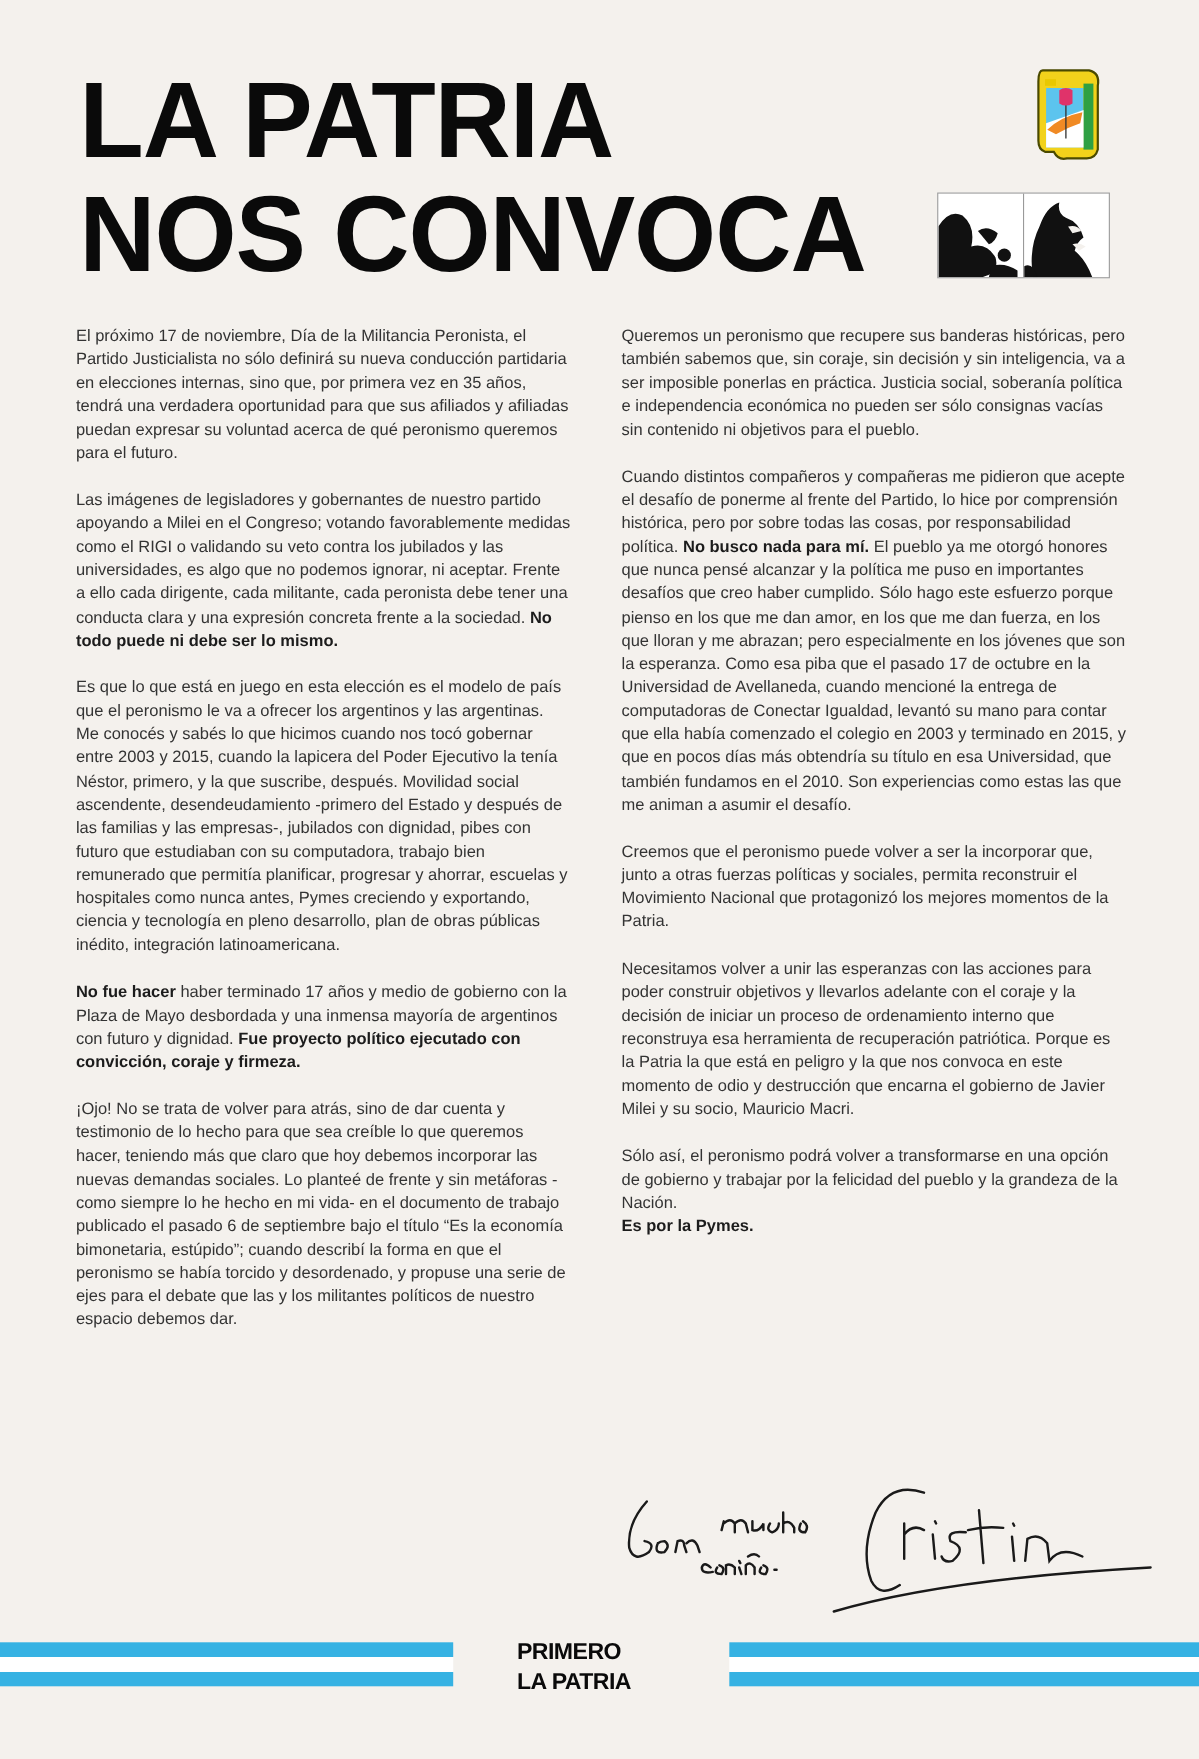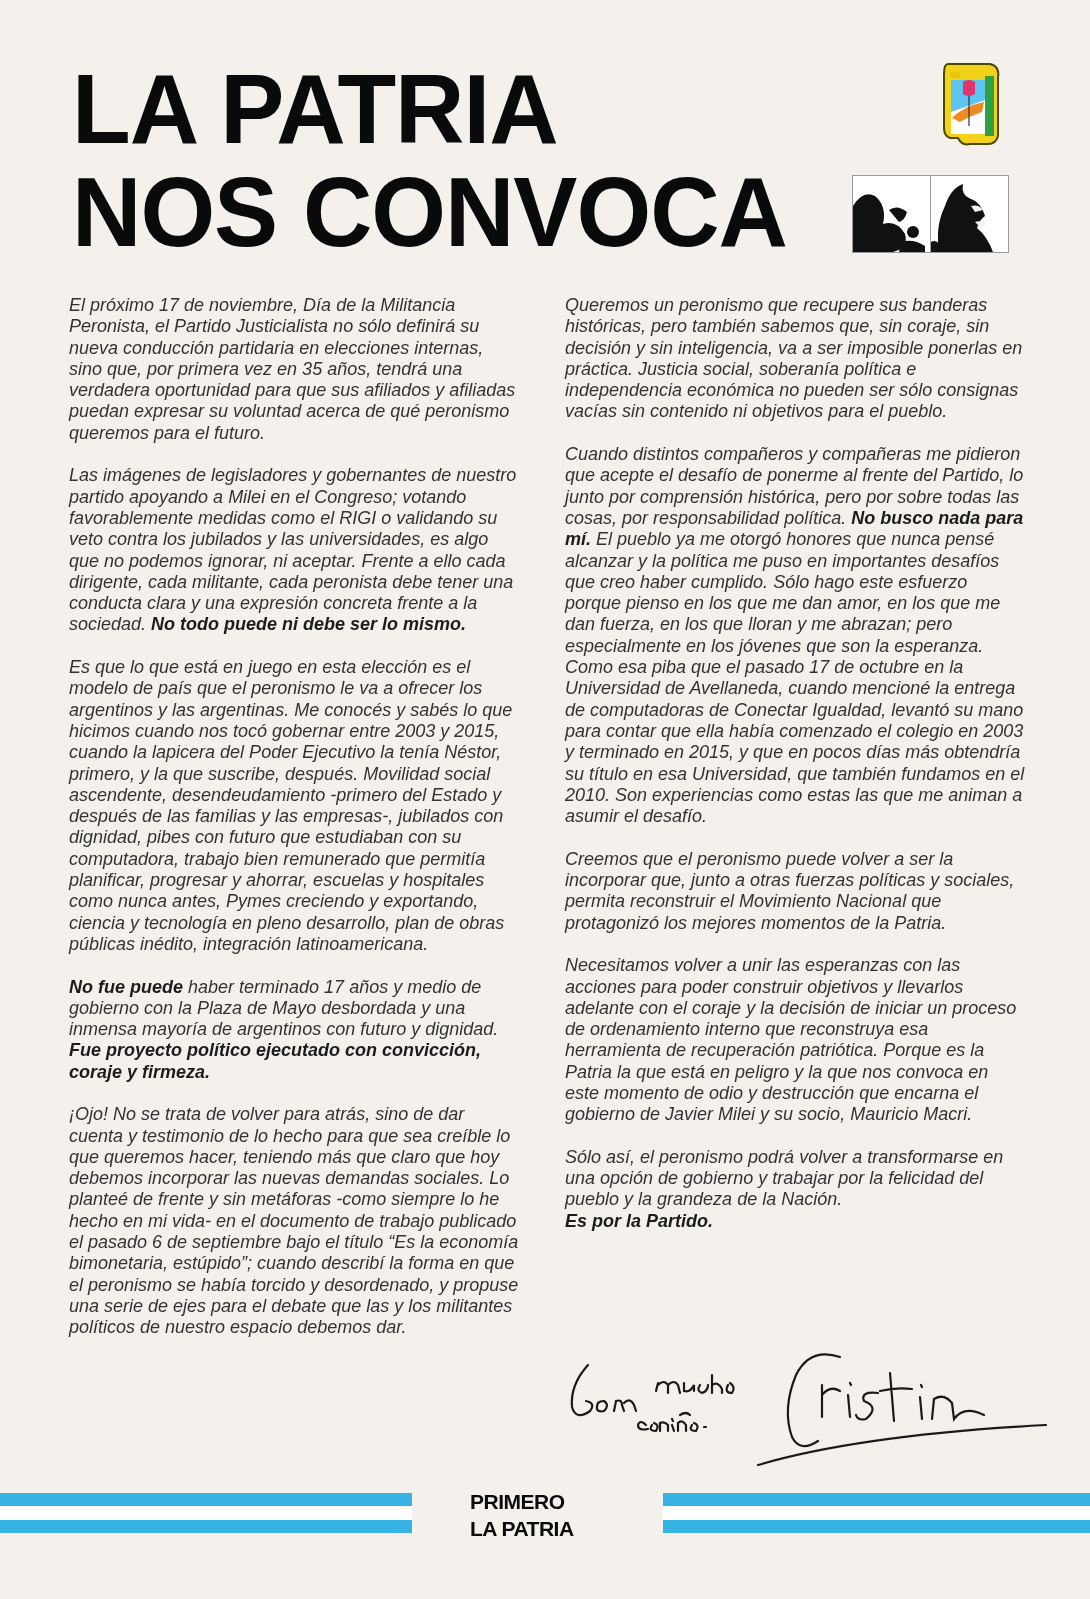--- a/index.html
+++ b/index.html
@@ -23,21 +23,21 @@
       position: absolute; left: 940px; top: 60px; width: 62px; height: 90px;
     }
     .portraits {
       position: absolute; left: 852px; top: 175px; width: 155px; height: 76px;
       border: 1px solid #9a9a9a; background: #fff; display: flex;
     }
     .portraits .p { flex: 1; position: relative; overflow: hidden; border-right: 1px solid #9a9a9a; }
     .portraits .p:last-child { border-right: none; }
     .col {
       position: absolute; top: 295px;
-      font-size: 18px; line-height: 21.3px; color: #333; font-style: italic;
+      font-size: 15px; line-height: 21.3px; color: #333;
     }
     .col.left { left: 69px; width: 450px; }
     .col.right { left: 565px; width: 460px; }
     .col p { margin: 0 0 21.3px 0; }
     .col b { font-weight: 700; color: #1c1c1c; }
     .signature {
       position: absolute; left: 560px; top: 1345px; width: 490px; height: 130px;
     }
     .stripe {
       position: absolute; top: 1493px; height: 40px;
@@ -92,39 +92,39 @@
 </div>
 
 <div class="col left">
   <p>El próximo 17 de noviembre, Día de la Militancia Peronista, el Partido Justicialista no sólo definirá su nueva conducción partidaria en elecciones internas, sino que, por primera vez en 35 años, tendrá una verdadera oportunidad para que sus afiliados y afiliadas puedan expresar su voluntad acerca de qué peronismo queremos para el futuro.</p>
   <p>
     <span>Las imágenes de legisladores y gobernantes de nuestro partido apoyando a Milei en el Congreso; votando favorablemente medidas como el RIGI o validando su veto contra los jubilados y las universidades, es algo que no podemos ignorar, ni aceptar. Frente a ello cada dirigente, cada militante, cada peronista debe tener una conducta clara y una expresión concreta frente a la sociedad.</span>
     <b>No todo puede ni debe ser lo mismo.</b>
   </p>
   <p>Es que lo que está en juego en esta elección es el modelo de país que el peronismo le va a ofrecer los argentinos y las argentinas. Me conocés y sabés lo que hicimos cuando nos tocó gobernar entre 2003 y 2015, cuando la lapicera del Poder Ejecutivo la tenía Néstor, primero, y la que suscribe, después. Movilidad social ascendente, desendeudamiento -primero del Estado y después de las familias y las empresas-, jubilados con dignidad, pibes con futuro que estudiaban con su computadora, trabajo bien remunerado que permitía planificar, progresar y ahorrar, escuelas y hospitales como nunca antes, Pymes creciendo y exportando, ciencia y tecnología en pleno desarrollo, plan de obras públicas inédito, integración latinoamericana.</p>
   <p>
-    <b>No fue puede</b>
+    <b>No fue hacer</b>
     <span>haber terminado 17 años y medio de gobierno con la Plaza de Mayo desbordada y una inmensa mayoría de argentinos con futuro y dignidad.</span>
     <b>Fue proyecto político ejecutado con convicción, coraje y firmeza.</b>
   </p>
   <p>¡Ojo! No se trata de volver para atrás, sino de dar cuenta y testimonio de lo hecho para que sea creíble lo que queremos hacer, teniendo más que claro que hoy debemos incorporar las nuevas demandas sociales. Lo planteé de frente y sin metáforas -como siempre lo he hecho en mi vida- en el documento de trabajo publicado el pasado 6 de septiembre bajo el título “Es la economía bimonetaria, estúpido”; cuando describí la forma en que el peronismo se había torcido y desordenado, y propuse una serie de ejes para el debate que las y los militantes políticos de nuestro espacio debemos dar.</p>
 </div>
 
 <div class="col right">
   <p>Queremos un peronismo que recupere sus banderas históricas, pero también sabemos que, sin coraje, sin decisión y sin inteligencia, va a ser imposible ponerlas en práctica. Justicia social, soberanía política e independencia económica no pueden ser sólo consignas vacías sin contenido ni objetivos para el pueblo.</p>
   <p>
-    <span>Cuando distintos compañeros y compañeras me pidieron que acepte el desafío de ponerme al frente del Partido, lo junto por comprensión histórica, pero por sobre todas las cosas, por responsabilidad política.</span>
+    <span>Cuando distintos compañeros y compañeras me pidieron que acepte el desafío de ponerme al frente del Partido, lo hice por comprensión histórica, pero por sobre todas las cosas, por responsabilidad política.</span>
     <b>No busco nada para mí.</b>
     <span>El pueblo ya me otorgó honores que nunca pensé alcanzar y la política me puso en importantes desafíos que creo haber cumplido. Sólo hago este esfuerzo porque pienso en los que me dan amor, en los que me dan fuerza, en los que lloran y me abrazan; pero especialmente en los jóvenes que son la esperanza. Como esa piba que el pasado 17 de octubre en la Universidad de Avellaneda, cuando mencioné la entrega de computadoras de Conectar Igualdad, levantó su mano para contar que ella había comenzado el colegio en 2003 y terminado en 2015, y que en pocos días más obtendría su título en esa Universidad, que también fundamos en el 2010. Son experiencias como estas las que me animan a asumir el desafío.</span>
   </p>
   <p>Creemos que el peronismo puede volver a ser la incorporar que, junto a otras fuerzas políticas y sociales, permita reconstruir el Movimiento Nacional que protagonizó los mejores momentos de la Patria.</p>
   <p>Necesitamos volver a unir las esperanzas con las acciones para poder construir objetivos y llevarlos adelante con el coraje y la decisión de iniciar un proceso de ordenamiento interno que reconstruya esa herramienta de recuperación patriótica. Porque es la Patria la que está en peligro y la que nos convoca en este momento de odio y destrucción que encarna el gobierno de Javier Milei y su socio, Mauricio Macri.</p>
   <p style="margin-bottom:0">
     <span>Sólo así, el peronismo podrá volver a transformarse en una opción de gobierno y trabajar por la felicidad del pueblo y la grandeza de la Nación.</span><br>
-    <b>Es por la Partido.</b>
+    <b>Es por la Pymes.</b>
   </p>
 </div>
 
 <div class="signature">
   <svg width="490" height="130" viewBox="0 0 490 130" fill="none" stroke="#1a1a1a" stroke-width="2.2" stroke-linecap="round">
 
     <path d="M28 20 Q10 40 12 62 Q16 76 30 66 Q36 58 26 56"></path>
     <path d="M38 58 Q34 68 44 66 Q50 60 44 56 Q40 56 38 58"></path>
     <path d="M54 66 L56 56 Q62 54 62 60 L64 66 M64 58 Q70 52 74 60 L76 66"></path>
     <path d="M96 46 L98 38 M98 40 Q104 34 108 40 L108 48 M108 40 Q114 34 118 40 L120 48 M124 38 L124 46 Q130 48 134 40 L134 46 M140 40 Q136 46 142 48 Q148 46 148 40 M152 30 L152 48 M152 40 Q158 36 162 44 L162 48 M168 40 Q164 48 172 48 Q176 42 170 38"></path>

